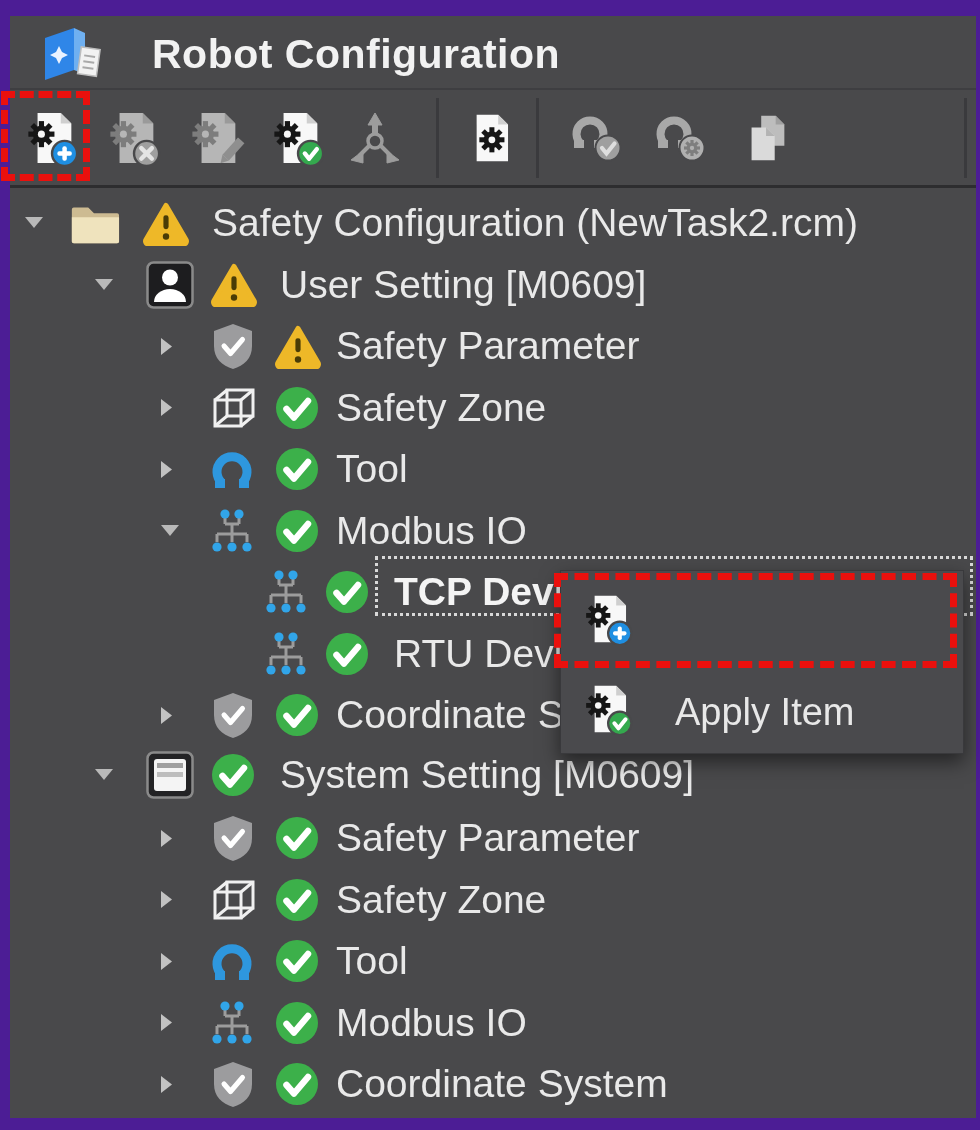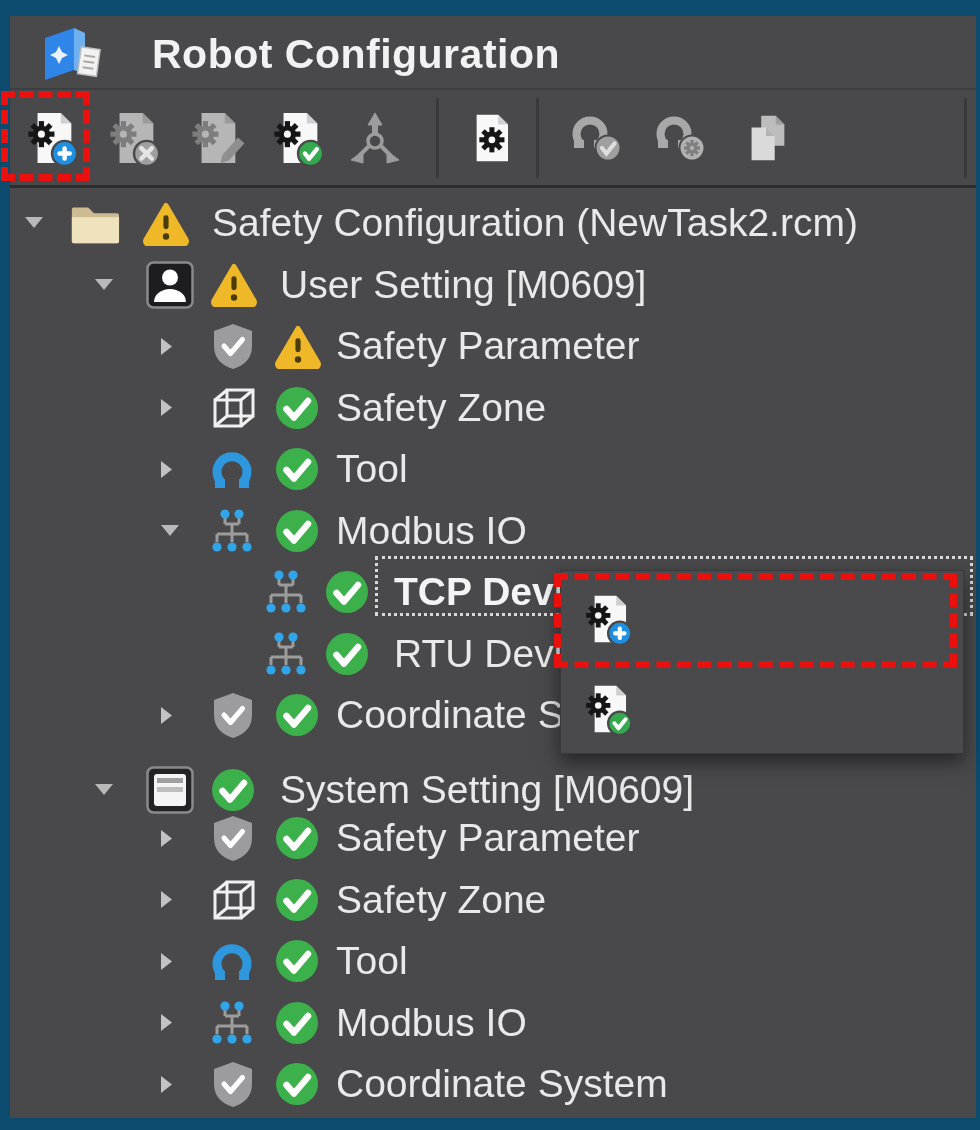--- a/index.html
+++ b/index.html
@@ -1,16 +1,16 @@
 <!DOCTYPE html>
 <html><head>
 <meta charset="utf-8">
 <style>
   html,body{margin:0;padding:0;background:#000;}
-  #canvas{position:relative;width:980px;height:1130px;background:#0c4a6e;overflow:hidden;
+  #canvas{position:relative;width:980px;height:1130px;background:#4c1d95;overflow:hidden;
           font-family:"Liberation Sans",sans-serif;}
   .panel{position:absolute;left:10px;top:16px;right:4px;bottom:12px;background:#49494b;}
 
   
   .header{position:absolute;left:10px;top:16px;right:4px;height:72px;}
   .app-icon{position:absolute;left:28px;top:6px;}
   .title{position:absolute;left:142px;top:0;height:72px;line-height:76px;
          font-size:41px;font-weight:bold;color:#f2f2f2;letter-spacing:.5px;white-space:nowrap;}
 
   
@@ -486,21 +486,21 @@
             <svg width="46" height="46" viewBox="0 0 46 46" style="display: block;">
       <circle cx="23" cy="23" r="21" fill="#3cb04a"></circle>
       <path d="M12.5,24 l7.5,8.5 l14,-16.5" stroke="#fff" stroke-width="6.5" fill="none" stroke-linecap="round" stroke-linejoin="round"></path>
             </svg>
           </span>
         </span>
         <span class="cell" style="left: 326px;">
           <span class="row-label">Coordinate System</span>
         </span>
       </div>
-      <div class="row" style="top: 571px; padding-left: 26px;">
+      <div class="row" style="top: 556px; padding-left: 26px;">
         <span class="cell" style="left: 84px;">
           <span style="display: inline-block;">
             <svg width="20" height="14" viewBox="0 0 20 14" style="display: block;">
               <polygon points="1,1 19,1 10,12" fill="#b9b9b9"></polygon>
             </svg>
           </span>
         </span>
         <span class="cell" style="left: 136px;">
           <span style="display: inline-block;">
             <svg width="48" height="48" viewBox="0 0 48 48" style="display: block;">
@@ -719,18 +719,19 @@
             <rect x="14.3" y="11.5" width="5.4" height="7.425000000000001" fill="#161616" transform="rotate(135 17 25)"></rect>
             <rect x="14.3" y="11.5" width="5.4" height="7.425000000000001" fill="#161616" transform="rotate(180 17 25)"></rect>
             <rect x="14.3" y="11.5" width="5.4" height="7.425000000000001" fill="#161616" transform="rotate(225 17 25)"></rect>
             <rect x="14.3" y="11.5" width="5.4" height="7.425000000000001" fill="#161616" transform="rotate(270 17 25)"></rect>
             <rect x="14.3" y="11.5" width="5.4" height="7.425000000000001" fill="#161616" transform="rotate(315 17 25)"></rect>
             <circle cx="17" cy="25" r="8.91" fill="#161616"></circle>
             <circle cx="17" cy="25" r="3.6450000000000005" fill="#f8f8f8"></circle>
             <circle cx="41" cy="45" r="13" fill="#34a94e" stroke="#49494b" stroke-width="2.5"></circle>
             <path d="M35,45 l4.5,5.5 l8,-10" stroke="#fff" stroke-width="4.5" fill="none" stroke-linecap="round" stroke-linejoin="round"></path>
           </svg></span>
+        <span class="mi-label">Apply Item</span>
       </div>
     </div>
 
   <div class="hl-rect hl-toolbar"></div>
   <div class="hl-rect hl-menu"></div>
 </div>
 
 </body></html>

